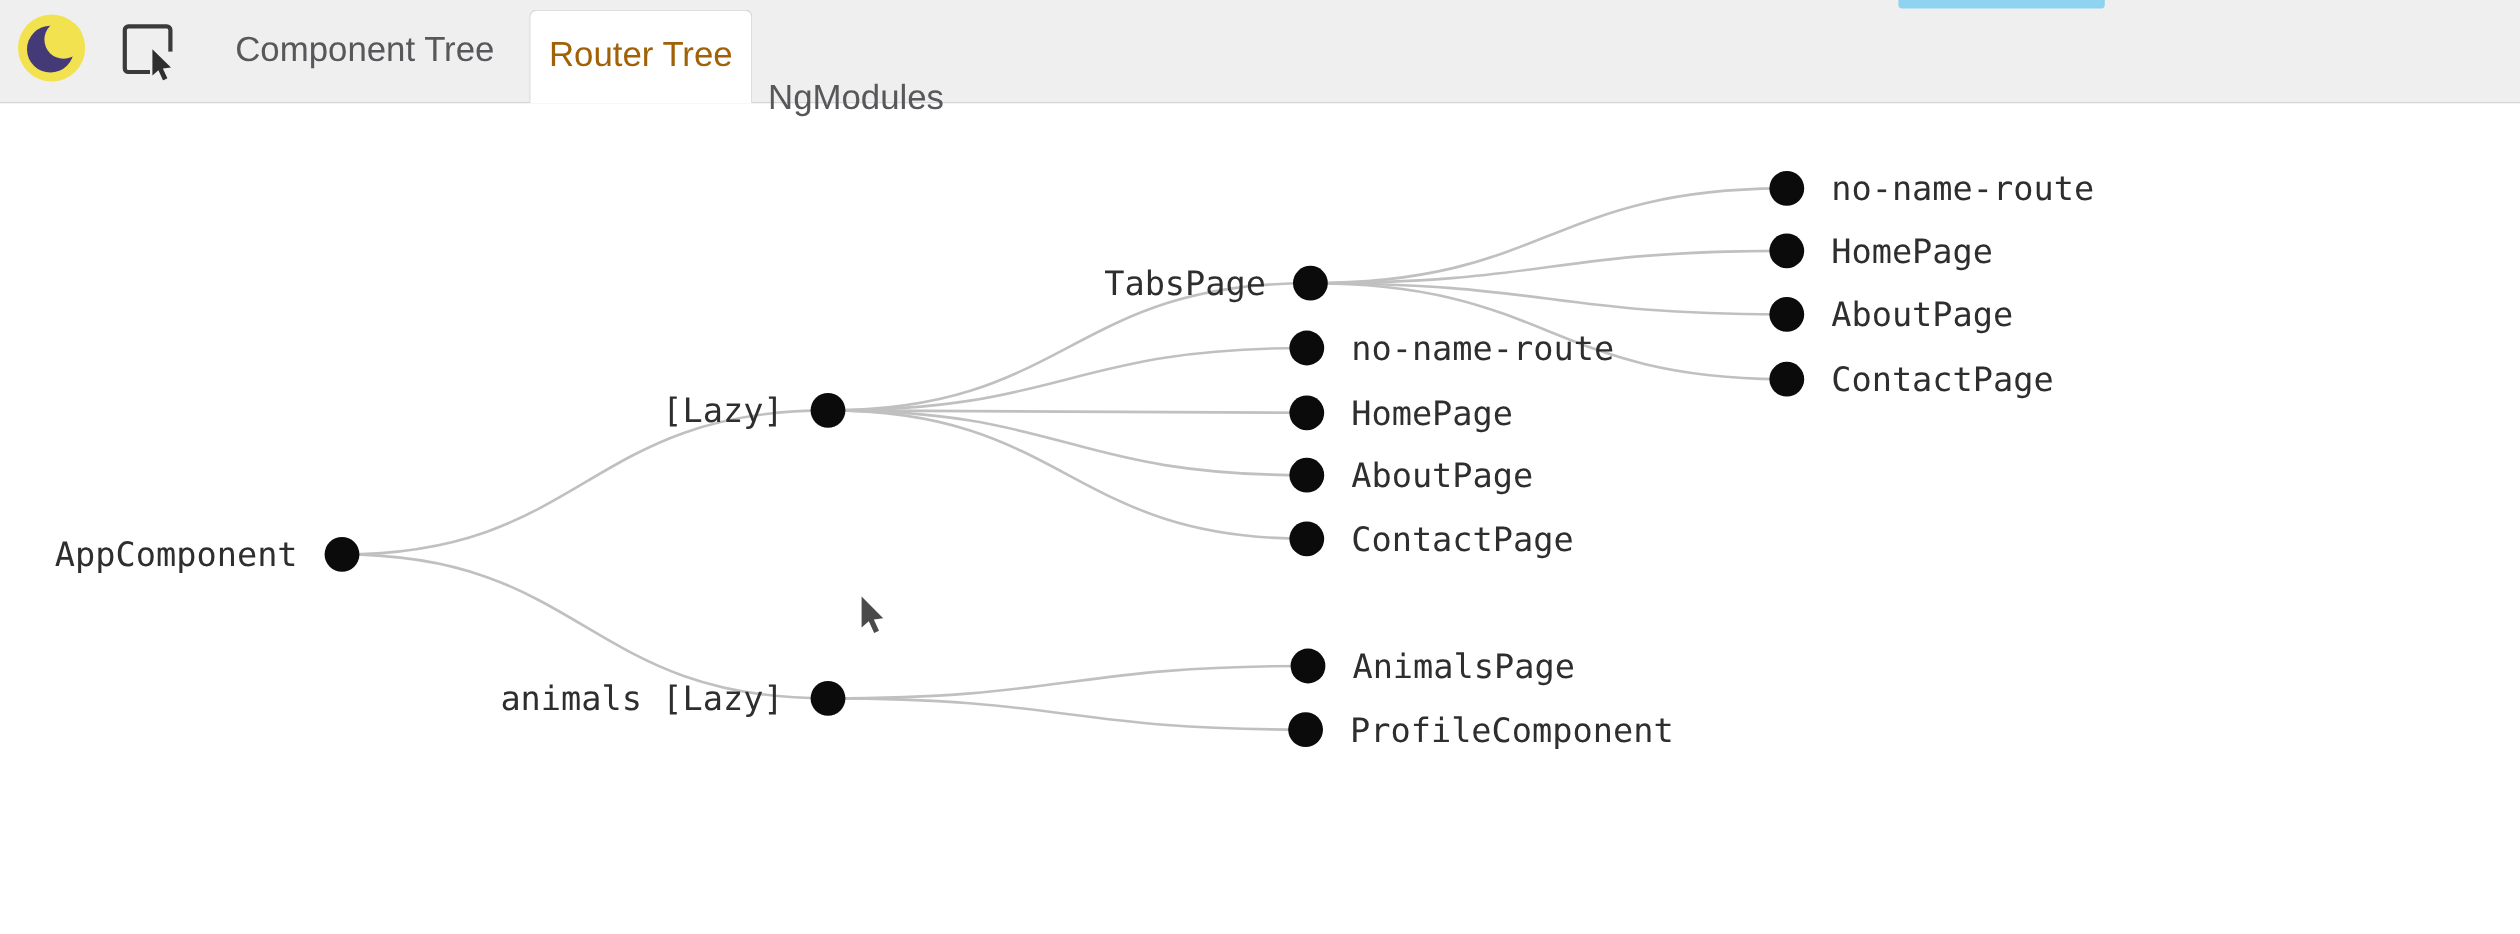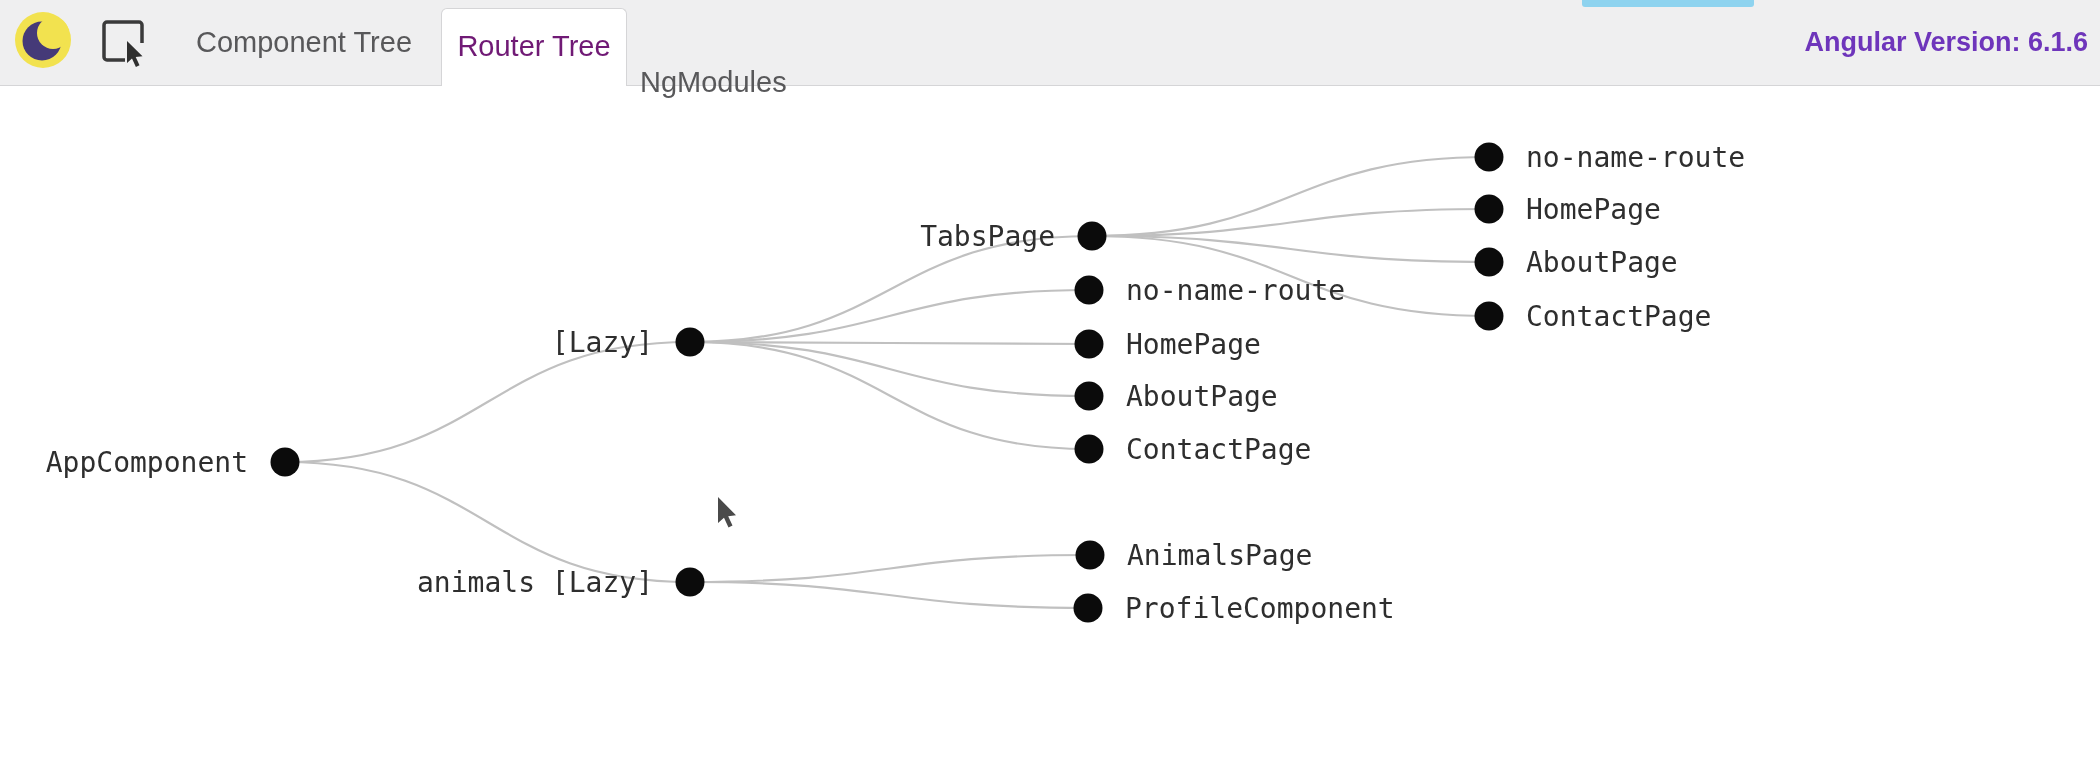--- a/index.html
+++ b/index.html
@@ -21,21 +21,21 @@
     position:absolute;top:0;height:108px;line-height:85px;
     font-size:29px;color:#58585a;white-space:nowrap;cursor:pointer;
   }
   .tab-component{left:196px;}
   .tab-ngmodules{left:640px;margin-top:40px;}
   .tab-active-box{
     position:absolute;left:441px;top:8px;width:186px;height:78px;
     background:#ffffff;border:1px solid var(--toolbar-border,#d5d5d7);
     border-bottom:none;border-radius:6px 6px 0 0;box-sizing:border-box;
     text-align:center;line-height:74px;font-size:29px;
-    color:#701a75;cursor:pointer;z-index:3;
+    color:#a16207;cursor:pointer;z-index:3;
   }
   .version-label{
     position:absolute;right:12px;top:0;height:85px;line-height:85px;
     font-size:27px;font-weight:bold;color:var(--accent-purple,#6e35bb);
     white-space:nowrap;
   }
   .top-blue-bar{
     position:absolute;left:1582px;top:0;width:172px;height:7px;
     background:var(--blue-bar,#8ed3ef);border-radius:0 0 3px 3px;z-index:4;
   }
@@ -68,21 +68,20 @@
       <path d="M26 22 l0 22 l5 -4.4 l3.9 8.4 l3.6 -1.7 l-3.8 -8.2 l6.8 -0.8 z" fill="#2f2f2f"></path>
     </svg>
   </div>
 
   <div class="tab tab-component">Component Tree</div>
 
   <div class="tab-active-box">Router Tree</div>
 
   <div class="tab tab-ngmodules">NgModules</div>
 
-  <div class="version-label">Angular Version: 6.1.6</div>
 </div>
 
 <div class="top-blue-bar"></div>
 
 <div>
   <svg class="tree-svg" width="2100" height="778" viewBox="0 0 2100 778">
       <path d="M285,462 C487.5,462 487.5,342 690,342" class="tree-link"></path>
       <path d="M285,462 C487.5,462 487.5,582 690,582" class="tree-link"></path>
       <path d="M690,342 C891,342 891,236 1092,236" class="tree-link"></path>
       <path d="M690,342 C889.5,342 889.5,290 1089,290" class="tree-link"></path>

